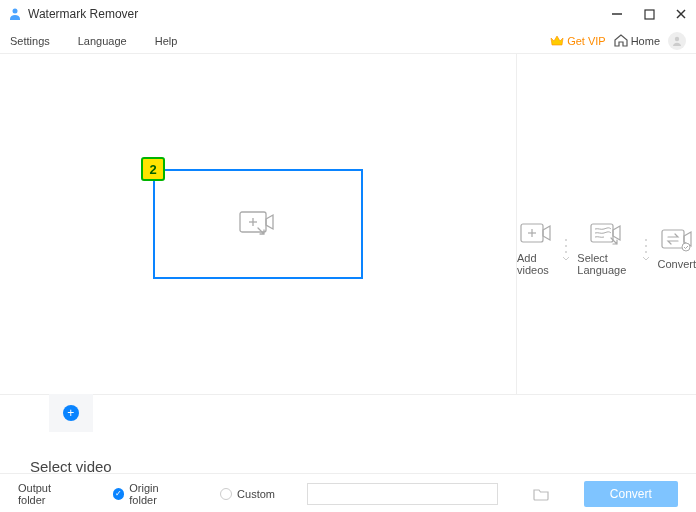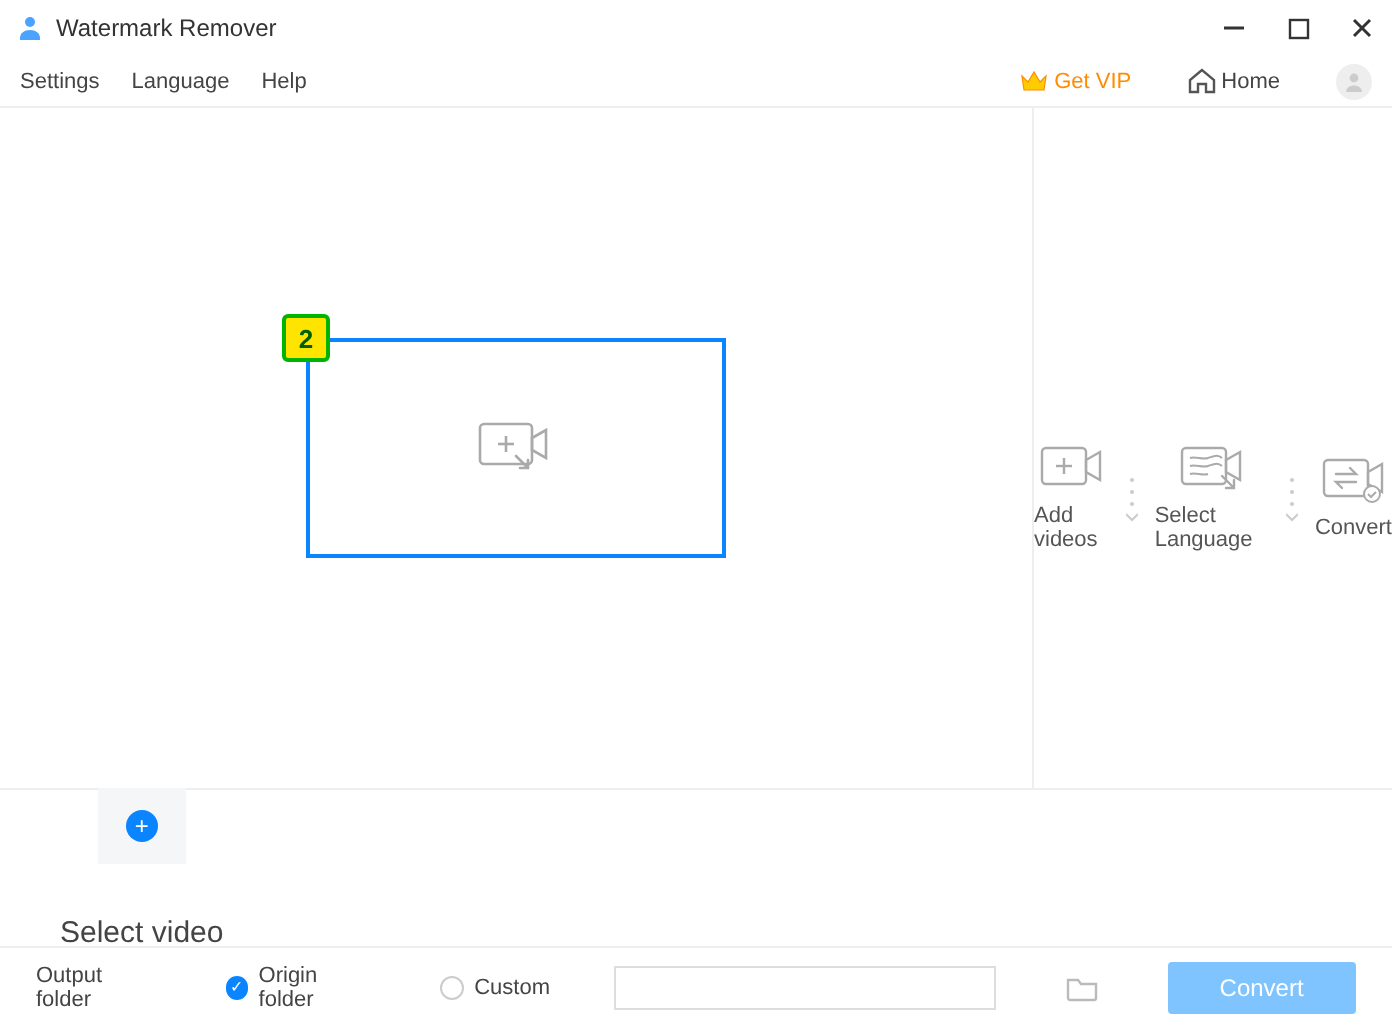--- a/index.html
+++ b/index.html
@@ -3,22 +3,22 @@
 <meta charset="utf-8">
 <style>
   * { box-sizing: border-box; margin: 0; padding: 0; font-family: -apple-system, BlinkMacSystemFont, "Segoe UI", Arial, sans-serif; }
   body { width: 696px; height: 512px; background: #fff; overflow: hidden; font-size: 12px; color: #333; }
   .titlebar { height: 28px; display: flex; align-items: center; padding: 0 8px; justify-content: space-between; }
   .titlebar-left { display: flex; align-items: center; gap: 6px; }
   .titlebar-right { display: flex; align-items: center; gap: 18px; }
   .app-icon { width: 14px; height: 14px; }
   .win-btn { width: 14px; height: 14px; display: flex; align-items: center; justify-content: center; color: #333; }
   .menubar { height: 26px; display: flex; align-items: center; padding: 0 10px; border-bottom: 1px solid #eee; justify-content: space-between; }
-  .menubar-left { display: flex; gap: 16px; }
-  .menubar-right { display: flex; align-items: center; gap: 28px; justify-content: flex-end; }
+  .menubar-left { display: flex; gap: 28px; }
+  .menubar-right { display: flex; align-items: center; gap: 8px; justify-content: flex-end; }
   .menu-item { font-size: 11px; color: #444; cursor: pointer; }
   .vip { color: #ff8c00; font-size: 11px; display: flex; align-items: center; gap: 3px; cursor: pointer; }
   .home { font-size: 11px; color: #444; display: flex; align-items: center; gap: 3px; cursor: pointer; }
   .avatar { width: 18px; height: 18px; border-radius: 50%; background: #eee; display:flex;align-items:center;justify-content:center;color:#bbb; cursor:pointer;}
   .main { height: 340px; display: flex; }
   .main-left { flex: 1; display: flex; align-items: center; justify-content: center; position: relative; }
   .dropzone { width: 210px; height: 110px; border: 2px solid #0a84ff; display: flex; flex-direction: column; align-items: center; justify-content: center; gap: 10px; position: relative; }
   .dropzone-text { font-size: 11px; color: #333; }
   .badge { position: absolute; top: -14px; left: -14px; width: 24px; height: 24px; border: 2px solid #00b400; background: #ffe400; color: #006000; font-weight: bold; font-size: 13px; display: flex; align-items: center; justify-content: center; border-radius: 3px; }
   .main-right { width: 180px; border-left: 1px solid #eee; display: flex; flex-direction: row; align-items: center; padding-top: 50px; gap: 8px; }

